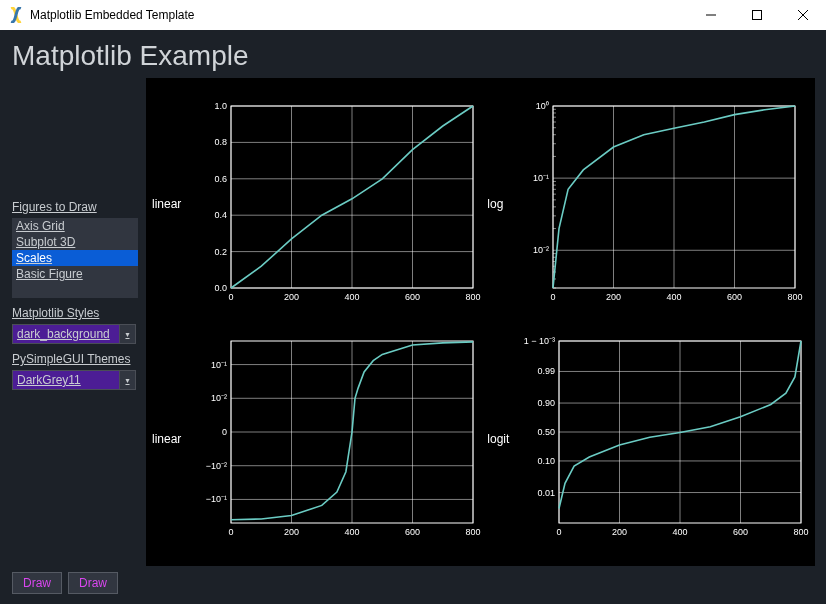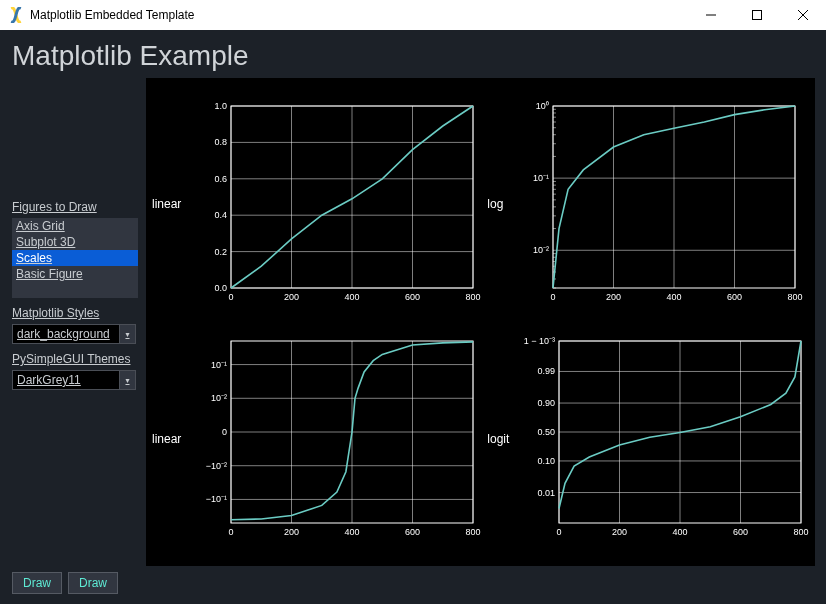--- a/index.html
+++ b/index.html
@@ -21,31 +21,31 @@
   .sidebar { width: 146px; display: flex; flex-direction: column; padding-top: 114px; text-decoration: underline; }
   .sb-label { font-size: 12px; color: #c8ccd0; margin-bottom: 4px; margin-top: 8px; }
   .listbox { background: #313640; border: none; color: #c8ccd0; font-size: 12px; width: 126px; height: 80px; overflow-y: scroll; }
   .listbox .item { padding: 1px 4px; white-space: nowrap; }
   .listbox .item.selected { background: #0a5dd6; color: #fff; }
   .listbox::-webkit-scrollbar { width: 14px; }
   .listbox::-webkit-scrollbar-track { background: #40454e; }
   .listbox::-webkit-scrollbar-thumb { background: #6e737c; }
 
   .combo-wrap { display: flex; align-items: center; gap: 0; }
-  .combo { background: #000000; color: #c8ccd0; border: 1px solid #4a4e56; font-size: 12px; padding: 2px 4px; width: 108px; height: 20px; }
+  .combo { background: #4c1d95; color: #c8ccd0; border: 1px solid #4a4e56; font-size: 12px; padding: 2px 4px; width: 108px; height: 20px; }
   .combo-btn { width: 16px; height: 20px; background: #313640; border: 1px solid #4a4e56; border-left: none; display: flex; align-items: center; justify-content: center; color: #c8ccd0; font-size: 8px; }
 
   .plot-area { flex: 1; background: #000; display: grid; grid-template-columns: 1fr 1fr; grid-template-rows: 1fr 1fr; gap: 6px; padding: 12px 6px 12px 6px; }
   .subplot { position: relative; display: flex; flex-direction: row; align-items: center; }
   .sub-title { color: #fff; font-size: 12px; margin-bottom: 2px; }
   .chart-svg { display: block; }
   .plot-line { stroke: #6bccc4; stroke-width: 1.6; fill: none; }
 
   .button-row { display: flex; gap: 6px; margin-top: 6px; }
-  .btn { background: #313640; color: #5eead4; border: 1px solid #555a63; font-size: 12px; padding: 3px 10px; text-align: right; }
+  .btn { background: #313640; color: #d946ef; border: 1px solid #555a63; font-size: 12px; padding: 3px 10px; text-align: right; }
 </style>
 </head>
 <body>
 
 <div class="titlebar">
   <span class="app-icon">
     <svg viewBox="0 0 16 16" width="16" height="16">
       <path d="M3 1 C 6 0 7 4 8 8 C 9 12 10 16 13 15" stroke="#ffd43b" stroke-width="3" fill="none"></path>
       <path d="M3 15 C 6 16 7 12 8 8 C 9 4 10 0 13 1" stroke="#3776ab" stroke-width="3" fill="none"></path>
     </svg>

